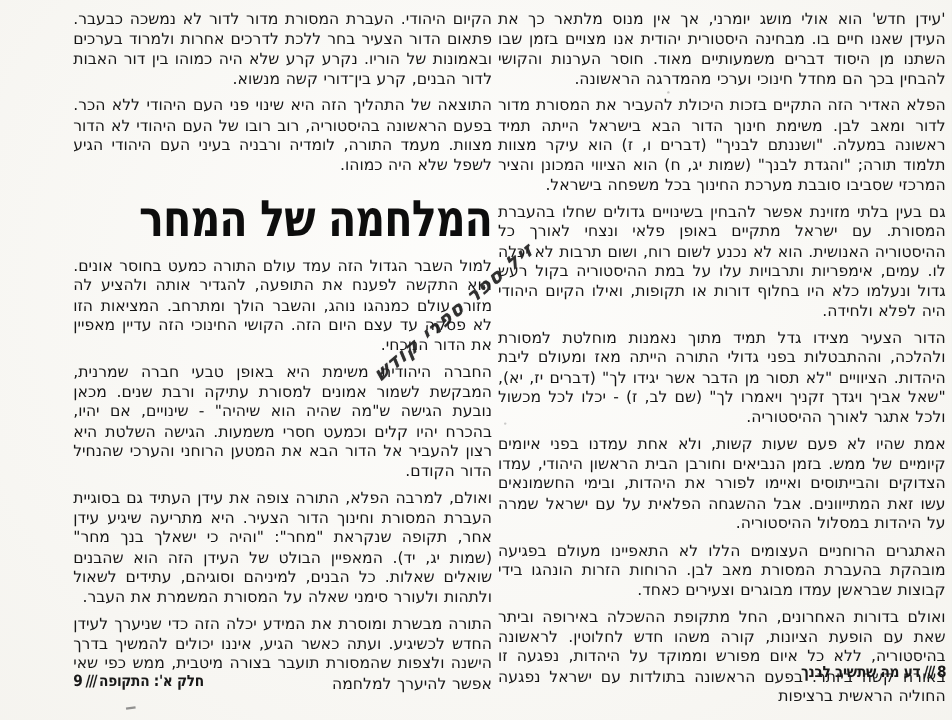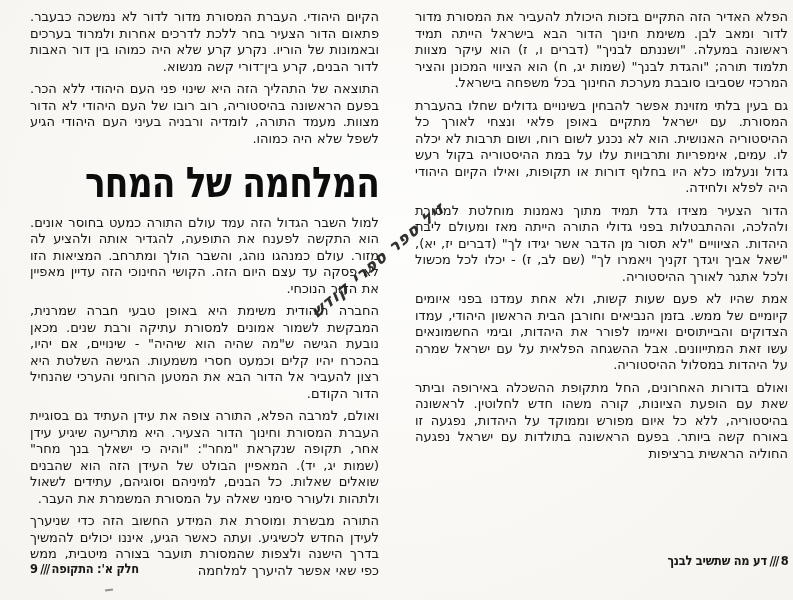--- a/index.html
+++ b/index.html
@@ -3,21 +3,21 @@
 <meta charset="utf-8">
 <style>
   html,body{margin:0;padding:0;}
   body{background:#e8e8e8;font-family:"DejaVu Sans",sans-serif;}
   .spread{
     position:relative;width:793px;height:600px;overflow:hidden;
     background:#fbfaf6;
     background-image:radial-gradient(ellipse at 50% 40%, rgba(255,255,255,.6) 0%, rgba(234,232,226,.35) 100%);
     direction:rtl;color:#151515;
   }
-  .page{position:absolute;top:0;height:600px;}
+  .page{position:absolute;top:0;height:600px;margin-left:31px;}
   .page-right{right:5px;width:373px;}
   .page-left{left:30px;width:349px;}
   .col{padding-top:9px;}
   .col p{
     margin:0 0 6px 0;
     font-size:13px;line-height:1.27;
     text-align:justify;text-align-last:right;
     color:#161616;
     word-spacing:0.5px;
   }
@@ -53,40 +53,42 @@
   .mark-dot1{left:556px;top:76px;width:2px;height:2px;border-radius:50%;opacity:.4;}
   .mark-dot2{left:420px;top:352px;width:2px;height:2px;border-radius:50%;opacity:.35;}
 </style>
 </head>
 <body>
 
 <div class="spread">
 
   <section class="page page-right">
     <div class="col">
+      <p>'עידן חדש' הוא אולי מושג יומרני, אך אין מנוס מלתאר כך את העידן שאנו חיים בו. מבחינה היסטורית יהודית אנו מצויים בזמן שבו השתנו מן היסוד דברים משמעותיים מאוד. חוסר הערנות והקושי להבחין בכך הם מחדל חינוכי וערכי מהמדרגה הראשונה.</p>
       <p>הפלא האדיר הזה התקיים בזכות היכולת להעביר את המסורת מדור לדור ומאב לבן. משימת חינוך הדור הבא בישראל הייתה תמיד ראשונה במעלה. "ושננתם לבניך" (דברים ו, ז) הוא עיקר מצוות תלמוד תורה; "והגדת לבנך" (שמות יג, ח) הוא הציווי המכונן והציר המרכזי שסביבו סובבת מערכת החינוך בכל משפחה בישראל.</p>
       <p>גם בעין בלתי מזוינת אפשר להבחין בשינויים גדולים שחלו בהעברת המסורת. עם ישראל מתקיים באופן פלאי ונצחי לאורך כל ההיסטוריה האנושית. הוא לא נכנע לשום רוח, ושום תרבות לא יכלה לו. עמים, אימפריות ותרבויות עלו על במת ההיסטוריה בקול רעש גדול ונעלמו כלא היו בחלוף דורות או תקופות, ואילו הקיום היהודי היה לפלא ולחידה.</p>
       <p>הדור הצעיר מצידו גדל תמיד מתוך נאמנות מוחלטת למסורת ולהלכה, וההתבטלות בפני גדולי התורה הייתה מאז ומעולם ליבת היהדות. הציוויים "לא תסור מן הדבר אשר יגידו לך" (דברים יז, יא), "שאל אביך ויגדך זקניך ויאמרו לך" (שם לב, ז) - יכלו לכל מכשול ולכל אתגר לאורך ההיסטוריה.</p>
       <p>אמת שהיו לא פעם שעות קשות, ולא אחת עמדנו בפני איומים קיומיים של ממש. בזמן הנביאים וחורבן הבית הראשון היהודי, עמדו הצדוקים והבייתוסים ואיימו לפורר את היהדות, ובימי החשמונאים עשו זאת המתייוונים. אבל ההשגחה הפלאית על עם ישראל שמרה על היהדות במסלול ההיסטוריה.</p>
+      <p>האתגרים הרוחניים העצומים הללו לא התאפיינו מעולם בפגיעה מובהקת בהעברת המסורת מאב לבן. הרוחות הזרות הונהגו בידי קבוצות שבראשן עמדו מבוגרים וצעירים כאחד.</p>
       <p>ואולם בדורות האחרונים, החל מתקופת ההשכלה באירופה וביתר שאת עם הופעת הציונות, קורה משהו חדש לחלוטין. לראשונה בהיסטוריה, ללא כל איום מפורש וממוקד על היהדות, נפגעה זו באורח קשה ביותר. בפעם הראשונה בתולדות עם ישראל נפגעה החוליה הראשית ברציפות</p>
     </div>
     <div class="footer footer-right">
       <span class="num">8</span><span class="sep">///</span><span>דע מה שתשיב לבנך</span>
     </div>
   </section>
 
   <section class="page page-left">
     <div class="col">
       <p>הקיום היהודי. העברת המסורת מדור לדור לא נמשכה כבעבר. פתאום הדור הצעיר בחר ללכת לדרכים אחרות ולמרוד בערכים ובאמונות של הוריו. נקרע קרע שלא היה כמוהו בין דור האבות לדור הבנים, קרע בין־דורי קשה מנשוא.</p>
       <p>התוצאה של התהליך הזה היא שינוי פני העם היהודי ללא הכר. בפעם הראשונה בהיסטוריה, רוב רובו של העם היהודי לא הדור מצוות. מעמד התורה, לומדיה ורבניה בעיני העם היהודי הגיע לשפל שלא היה כמוהו.</p>
       <h1 class="section-heading">המלחמה של המחר</h1>
       <p>למול השבר הגדול הזה עמד עולם התורה כמעט בחוסר אונים. הוא התקשה לפענח את התופעה, להגדיר אותה ולהציע לה מזור. עולם כמנהגו נוהג, והשבר הולך ומתרחב. המציאות הזו לא פסקה עד עצם היום הזה. הקושי החינוכי הזה עדיין מאפיין את הדור הנוכחי.</p>
       <p>החברה היהודית משימת היא באופן טבעי חברה שמרנית, המבקשת לשמור אמונים למסורת עתיקה ורבת שנים. מכאן נובעת הגישה ש"מה שהיה הוא שיהיה" - שינויים, אם יהיו, בהכרח יהיו קלים וכמעט חסרי משמעות. הגישה השלטת היא רצון להעביר אל הדור הבא את המטען הרוחני והערכי שהנחיל הדור הקודם.</p>
       <p>ואולם, למרבה הפלא, התורה צופה את עידן העתיד גם בסוגיית העברת המסורת וחינוך הדור הצעיר. היא מתריעה שיגיע עידן אחר, תקופה שנקראת "מחר": "והיה כי ישאלך בנך מחר" (שמות יג, יד). המאפיין הבולט של העידן הזה הוא שהבנים שואלים שאלות. כל הבנים, למיניהם וסוגיהם, עתידים לשאול ולתהות ולעורר סימני שאלה על המסורת המשמרת את העבר.</p>
-      <p>התורה מבשרת ומוסרת את המידע החשוב הזה כדי שניערך לעידן החדש לכשיגיע. ועתה כאשר הגיע, איננו יכולים להמשיך בדרך הישנה ולצפות שהמסורת תועבר בצורה מיטבית, ממש כפי שאי אפשר להיערך למלחמה</p>
+      <p>התורה מבשרת ומוסרת את המידע יכלה הזה כדי שניערך לעידן החדש לכשיגיע. ועתה כאשר הגיע, איננו יכולים להמשיך בדרך הישנה ולצפות שהמסורת תועבר בצורה מיטבית, ממש כפי שאי אפשר להיערך למלחמה</p>
     </div>
     <div class="footer footer-left">
       <span>חלק א': התקופה</span><span class="sep">///</span><span class="num">9</span>
     </div>
   </section>
 
   <div class="stamp">זיל ספר ספרי קודש</div>
 
   <div class="scan-mark mark-dash"></div>
   <div class="scan-mark mark-dot1"></div>

